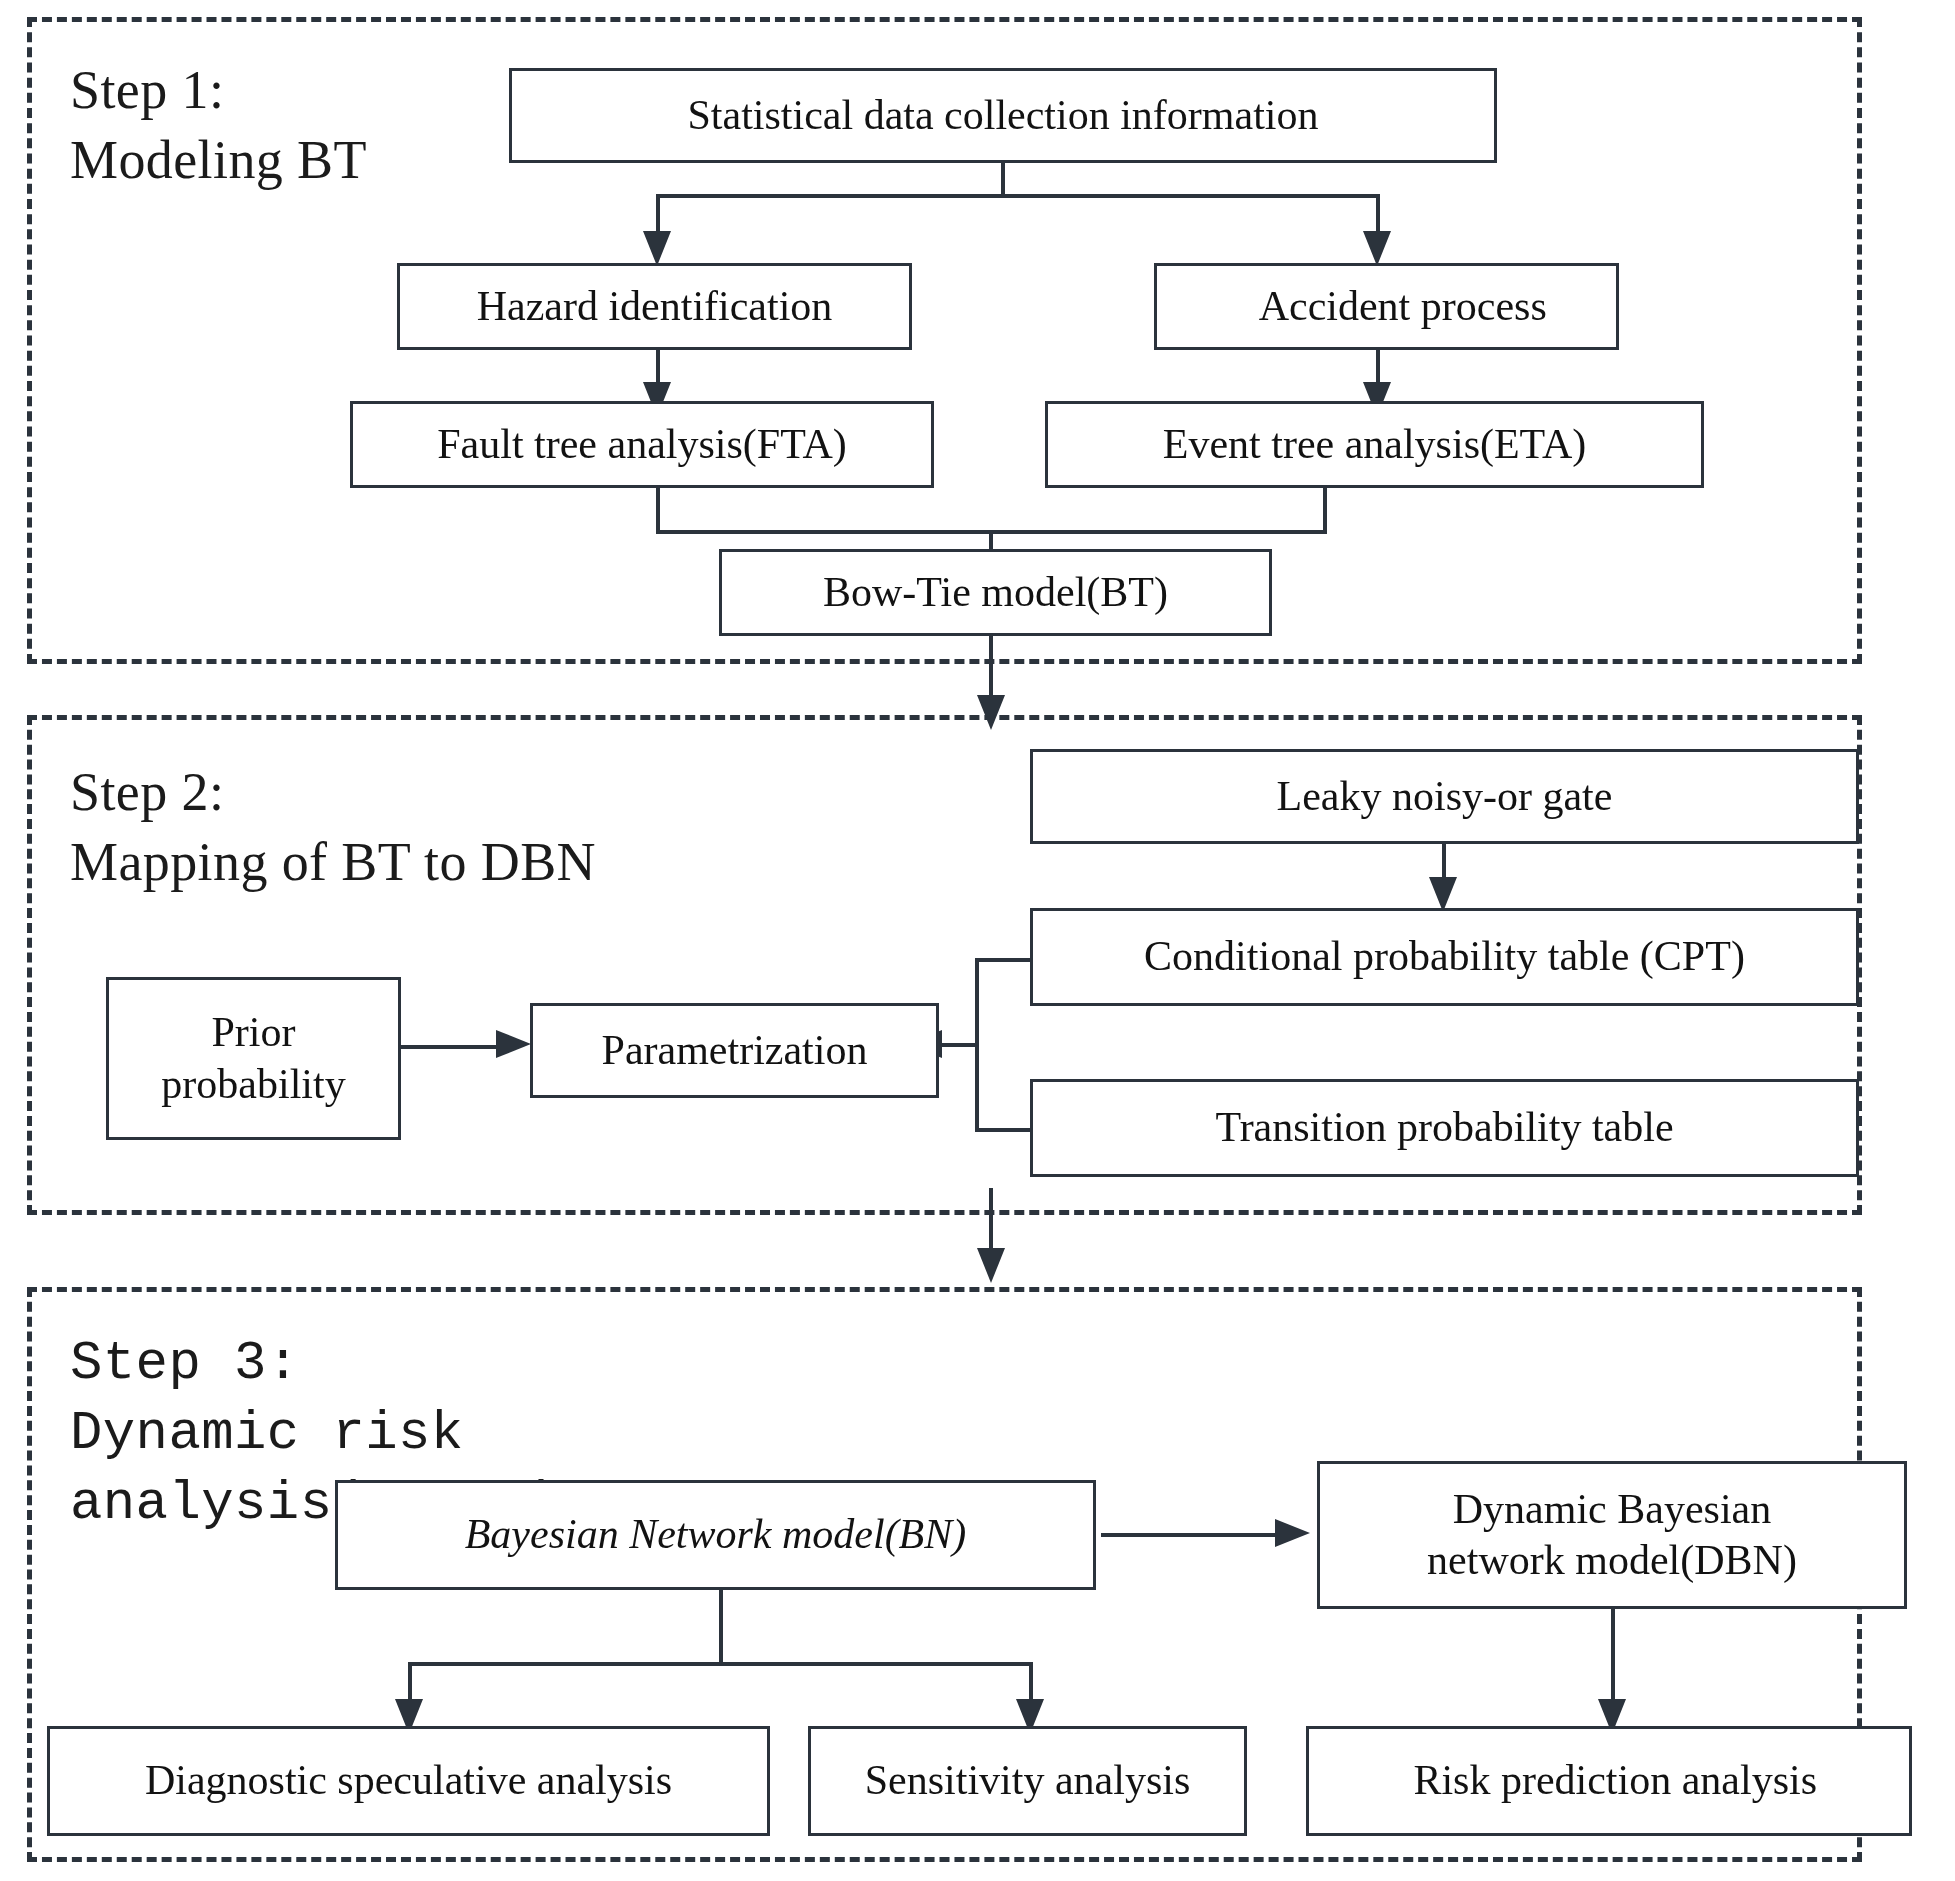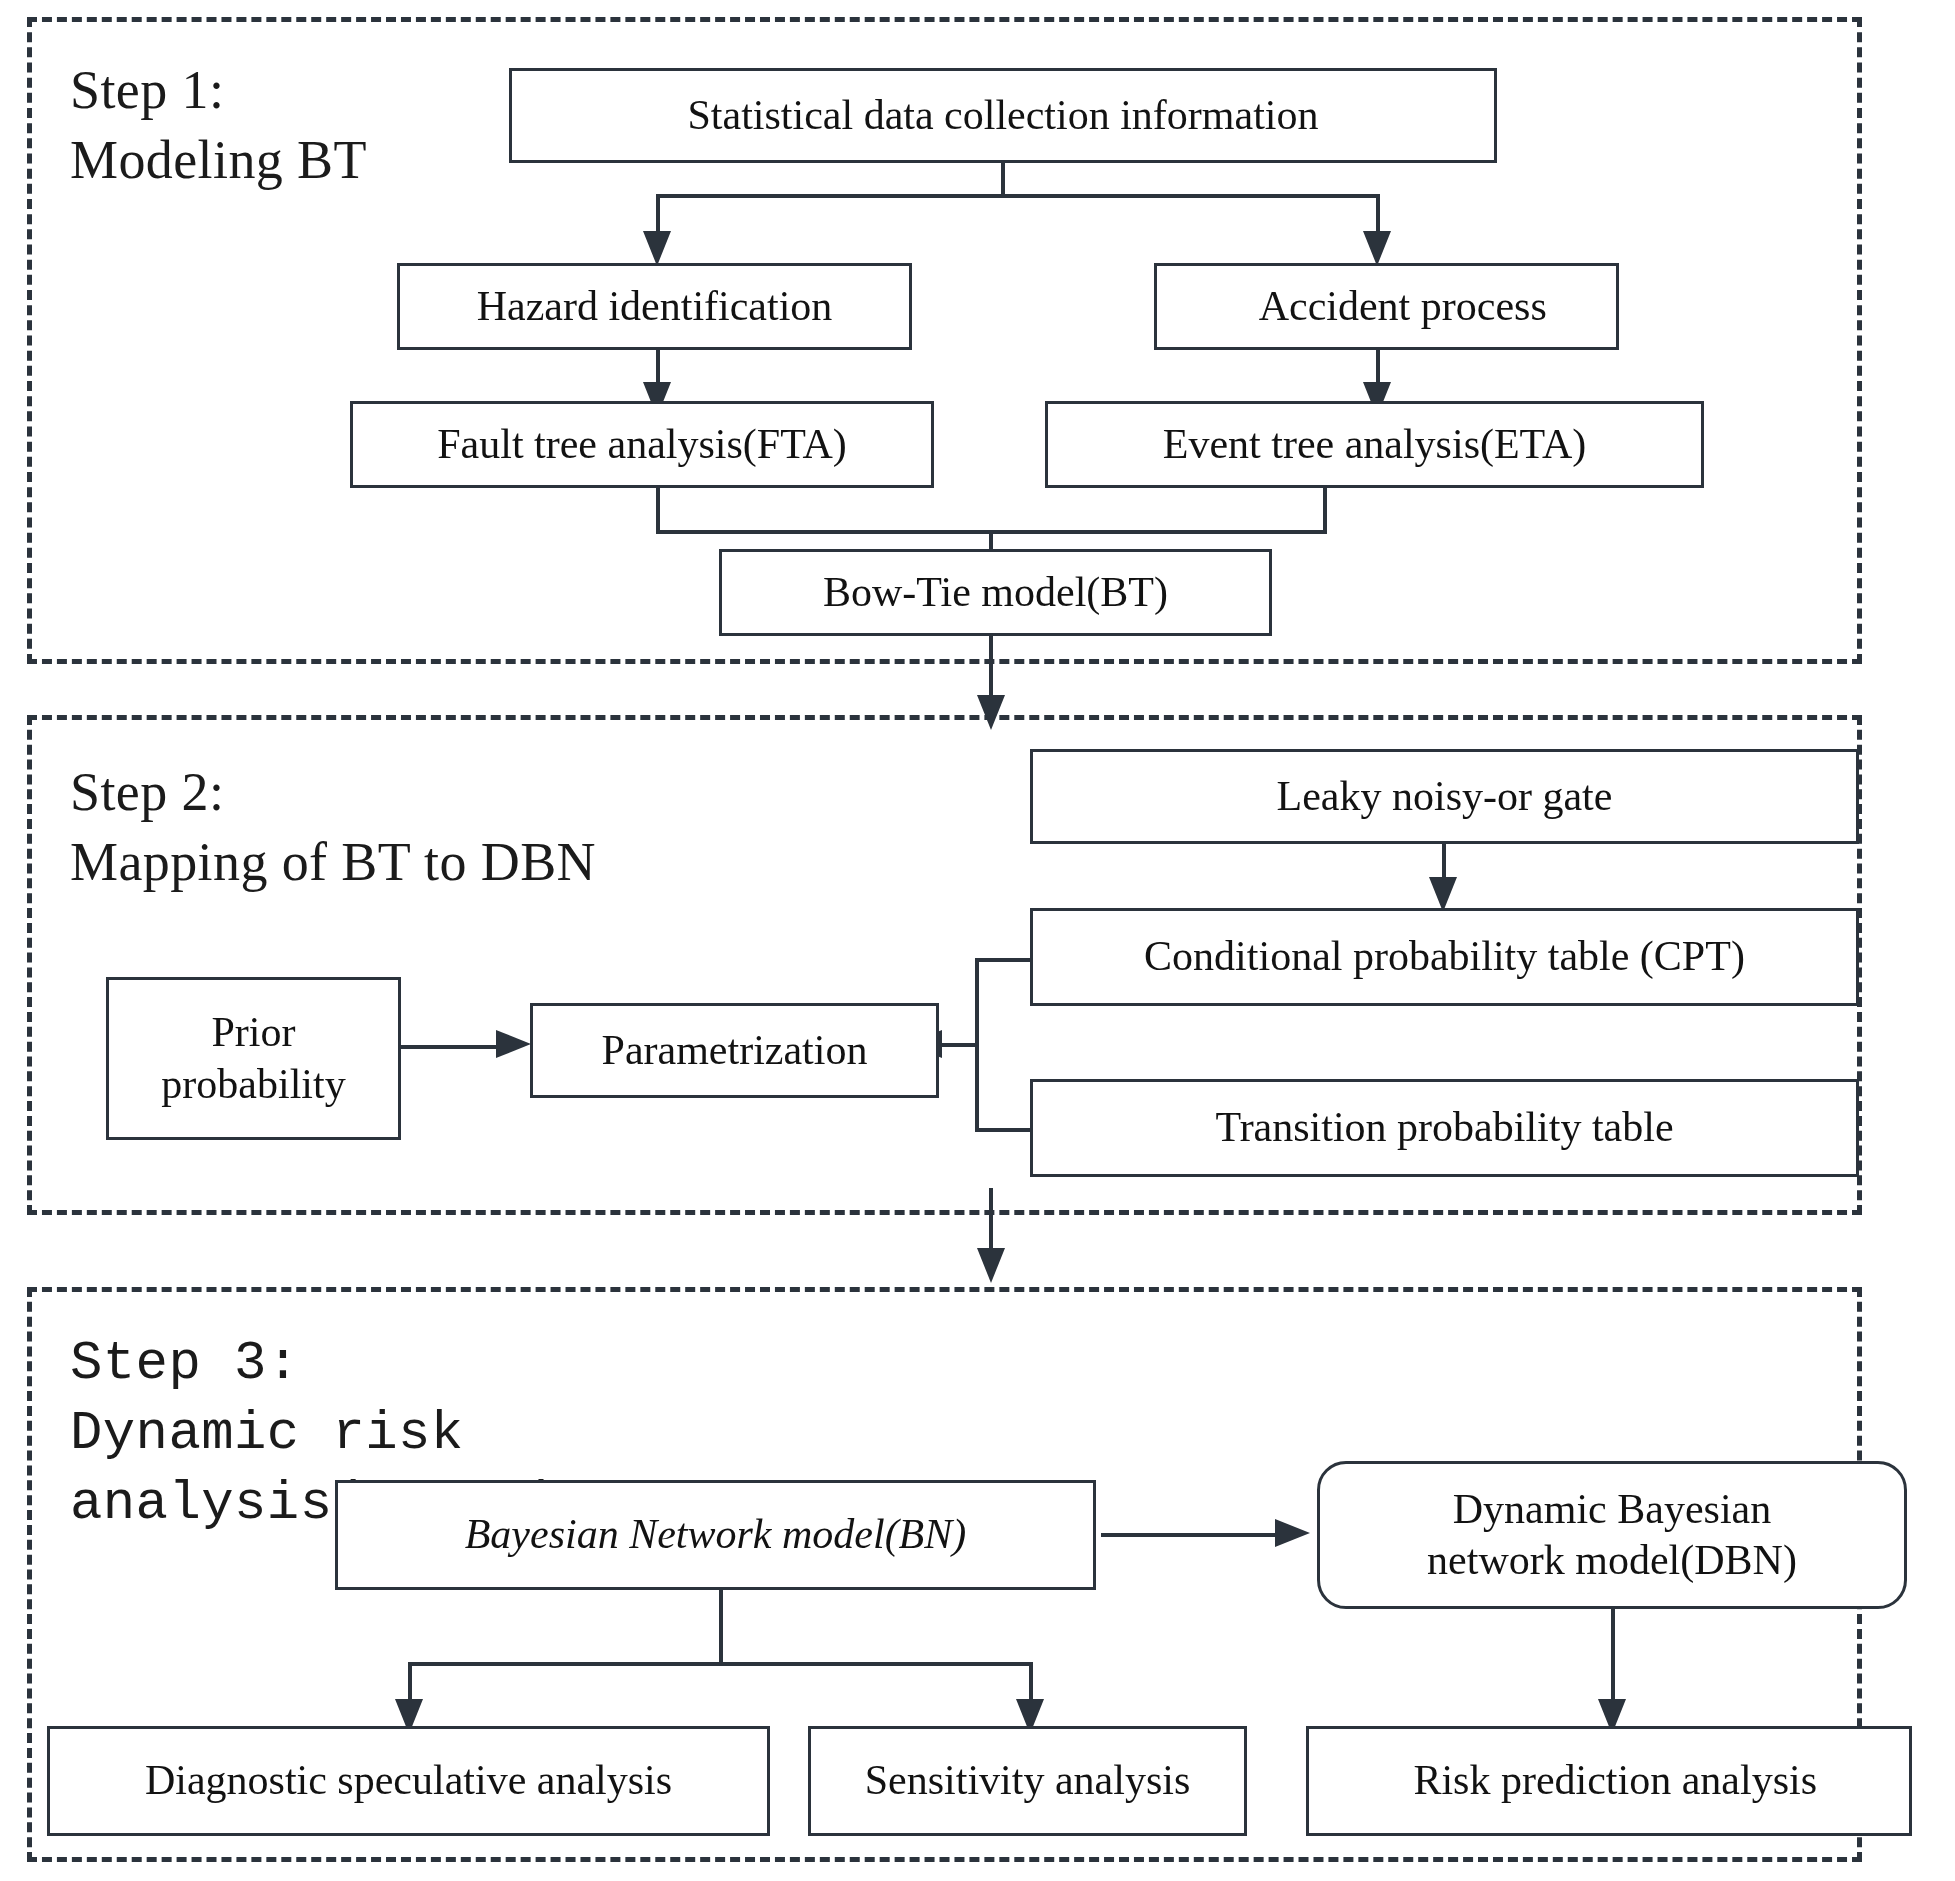--- a/index.html
+++ b/index.html
@@ -167,21 +167,21 @@
   <div class="step-container" style="left:27px; top:1287px; width:1835px; height:575px;"></div>
 
   <div class="step-label" style="left:70px; top:1329px; width:833px;font-family:Liberation Mono, monospace;">Step 3:
 Dynamic risk analysis(GENIE)</div>
 
   <div class="node" style="left:335px; top:1480px; width:761px; height:110px;font-style:italic;">Bayesian Network model(BN)</div>
 
   <div class="hline" style="left:1101px; top:1533px; width:176px;"></div>
   <div class="arrow-right" style="left:1275px; top:1519px;"></div>
 
-  <div class="node two-line" style="left:1317px; top:1461px; width:590px; height:148px; white-space:pre-line;border-radius:29px;">Dynamic Bayesian
+  <div class="node two-line" style="left:1317px; top:1461px; width:590px; height:148px; white-space:pre-line;">Dynamic Bayesian
 network model(DBN)</div>
 
   <div class="vline" style="left:719px; top:1590px; height:76px;"></div>
   <div class="hline" style="left:408px; top:1662px; width:625px;"></div>
   <div class="vline" style="left:408px; top:1662px; height:39px;"></div>
   <div class="arrow-down" style="left:395px; top:1699px;"></div>
   <div class="vline" style="left:1029px; top:1662px; height:39px;"></div>
   <div class="arrow-down" style="left:1016px; top:1699px;"></div>
 
   <div class="vline" style="left:1611px; top:1609px; height:92px;"></div>

